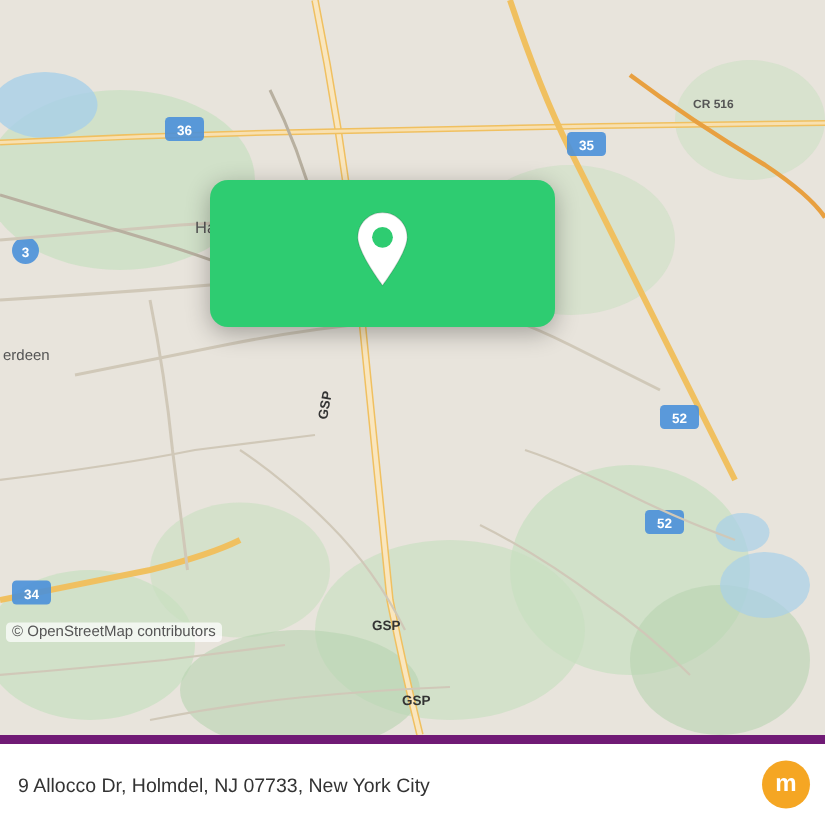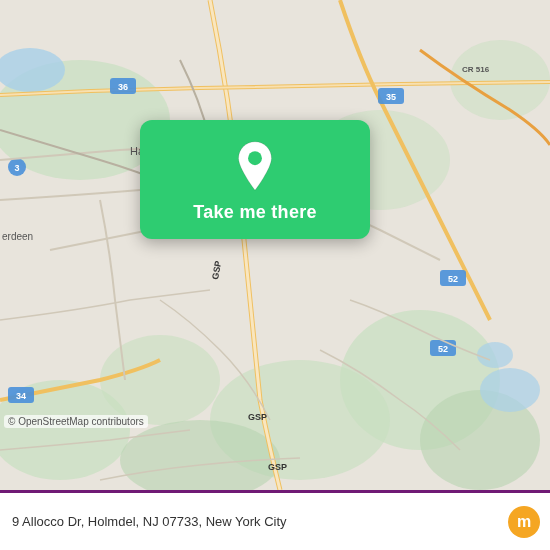--- a/index.html
+++ b/index.html
@@ -60,21 +60,21 @@
     }
 
     
     #bottom-bar {
       width: 550px;
       height: 60px;
       background: #fff;
       display: flex;
       align-items: center;
       padding: 0 12px;
-      border-top: 3px solid #701a75;
+      border-top: 6px solid #701a75;
       position: relative;
     }
 
     #moovit-logo {
       position: absolute;
       right: 10px;
       top: 50%;
       transform: translateY(-50%);
       display: flex;
       align-items: center;
@@ -190,21 +190,20 @@
   <div id="osm-credit">© OpenStreetMap contributors</div>
 
   
   <div id="card-overlay">
 
     <svg id="location-pin" viewBox="0 0 52 60" xmlns="http://www.w3.org/2000/svg">
       <path d="M26 2C15.5 2 7 10.5 7 21C7 33 26 58 26 58C26 58 45 33 45 21C45 10.5 36.5 2 26 2Z" fill="white" stroke="rgba(0,0,0,0.15)" stroke-width="1"></path>
       <circle cx="26" cy="21" r="8" fill="#2ecc71"></circle>
     </svg>
 
-    <button id="take-me-there-btn">Take me there</button>
   </div>
 </div>
 
 <div id="bottom-bar">
   <span id="address-text">9 Allocco Dr, Holmdel, NJ 07733, New York City</span>
   <div id="moovit-logo">
     <div id="moovit-m">
       <span>m</span>
     </div>
   </div>

